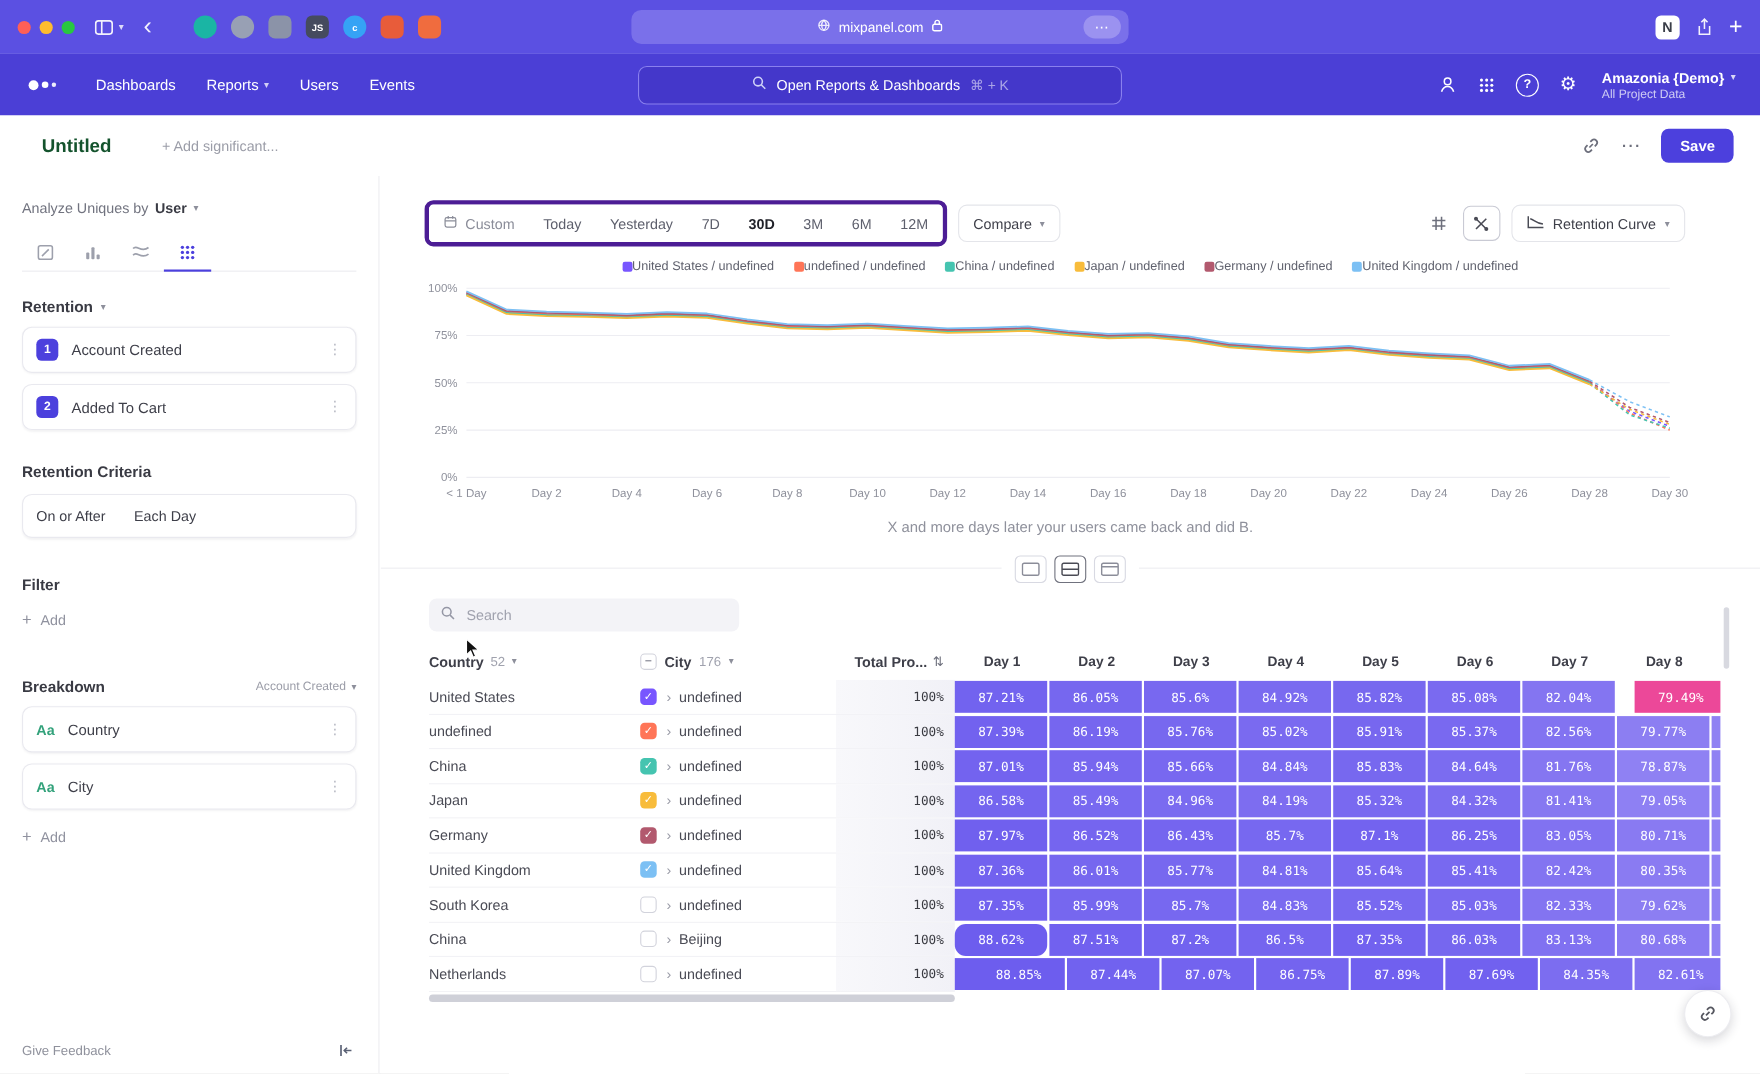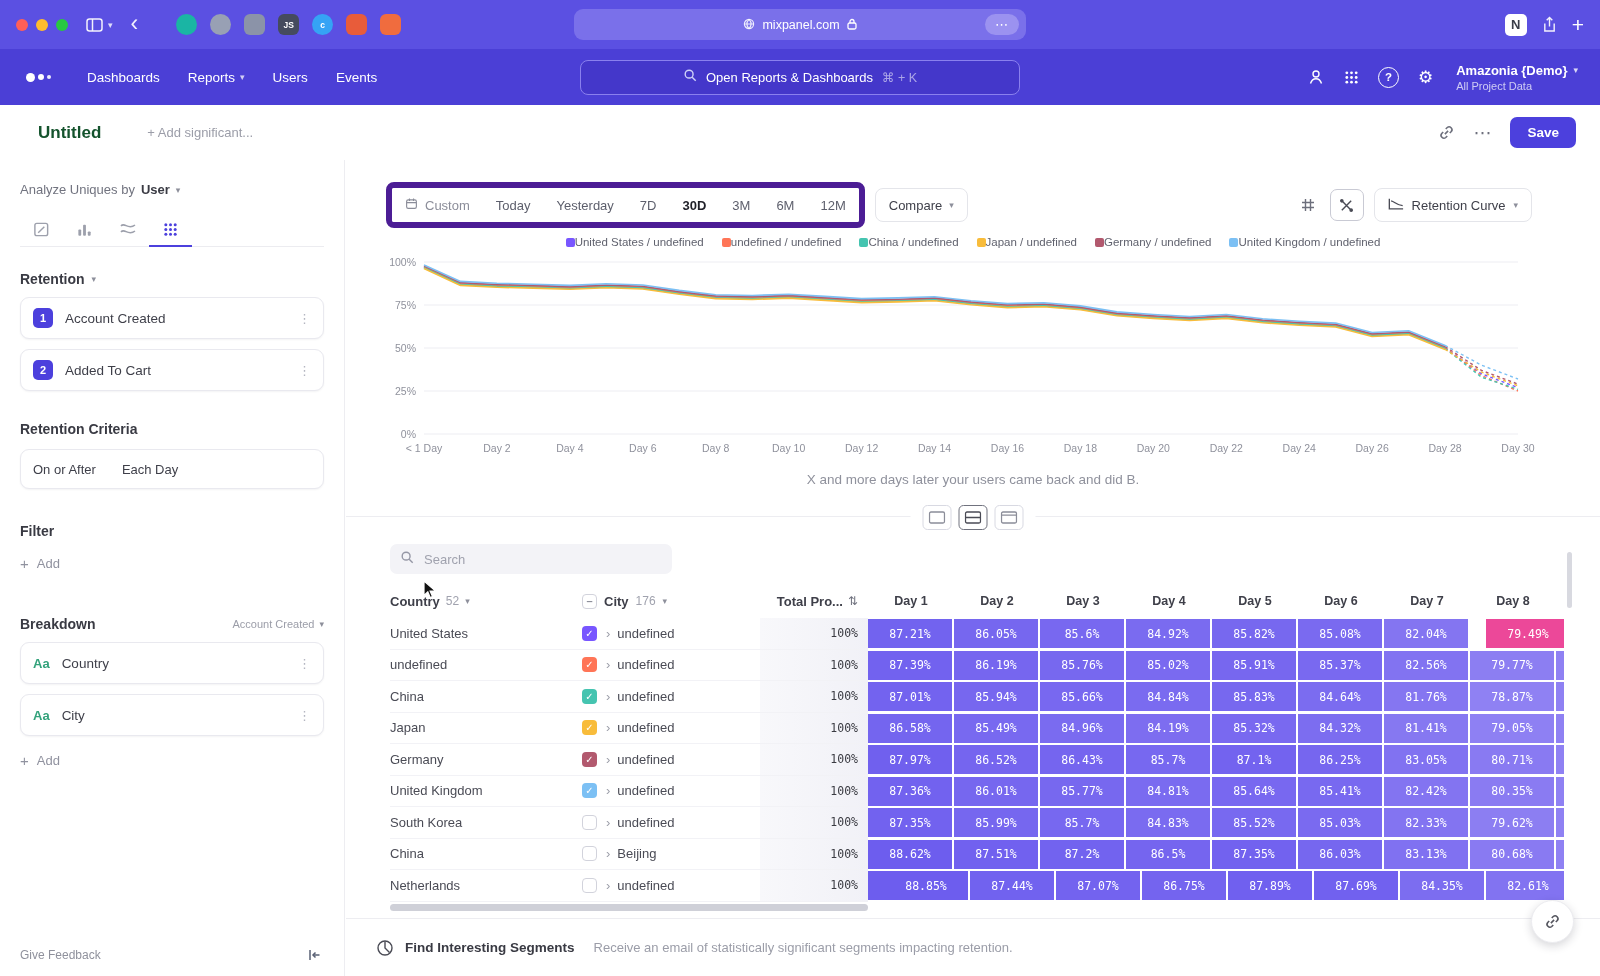--- a/index.html
+++ b/index.html
@@ -76,21 +76,21 @@
   .bd-row .sec-title{flex:1}
   .bd-ctx{display:flex;align-items:center;gap:5px;font-size:11px;color:#9b9da8}
   .bd-type{color:#33a27b;font-weight:700;font-size:13px;margin-right:12px;flex:none}
   .sb-footer{position:absolute;left:20px;right:22px;bottom:14px;display:flex;align-items:center;justify-content:space-between}
   .sb-feedback{font-size:12px;color:#8f919c}
   .collapse-ic{display:inline-flex;color:#596074}
 
   
   .main{position:absolute;top:160px;left:346px;right:0;bottom:0;overflow:hidden;background:#fff}
   .toolbar{position:absolute;top:22px;left:40px;right:68px;display:flex;align-items:center}
-  .range-group{display:flex;align-items:center;border:6px solid #4c1d95;border-radius:8px;height:34px;background:#fff;overflow:hidden}
+  .range-group{display:flex;align-items:center;border:4px solid #4c1d95;border-radius:8px;height:34px;background:#fff;overflow:hidden}
   .range-btn{border:none;background:#fff;height:100%;padding:0 13px;font-size:13px;color:#5d5f6c;font-family:inherit;display:inline-flex;align-items:center;gap:7px}
   .range-btn:first-child{color:#8b8d99}
   .range-btn.active{font-weight:700;color:#1f2028}
   .compare-btn{margin-left:10px;border:1px solid #e4e5ea;background:#fff;border-radius:8px;height:34px;padding:0 13px;font-size:13px;color:#3e3f49;font-family:inherit;display:inline-flex;align-items:center;gap:7px}
   .tb-right{margin-left:auto;display:flex;align-items:center;gap:10px}
   .icon-plain{display:inline-flex;padding:4px;color:#6d6f7c}
   .icon-boxed{display:inline-flex;align-items:center;justify-content:center;width:32px;height:30px;border:1px solid #c9cad4;border-radius:7px;color:#4a4b55}
   .charttype-btn{border:1px solid #e4e5ea;background:#fff;border-radius:8px;height:34px;padding:0 13px;font-size:13px;color:#3e3f49;font-family:inherit;display:inline-flex;align-items:center;gap:8px}
   .legend{position:absolute;top:76px;left:0;right:0;display:flex;justify-content:center;gap:18px}
   .legend-item{display:flex;align-items:center;gap:0}
@@ -713,21 +713,21 @@
           <div class="left-group">
             <div class="cell-country">China</div>
             <div class="cell-city">
               <span class="cb"></span>
               <span class="rchev">›</span>
               <span class="city-label">Beijing</span>
             </div>
             <div class="cell-total">100%</div>
           </div>
           <div class="cell-days">
-            <div class="dcell" style="background: rgb(109, 93, 238);">88.62%</div>
+            <div class="dcell" style="background: rgb(109, 93, 238); border-radius: 10px;">88.62%</div>
             <div class="dcell" style="background: rgb(113, 97, 239);">87.51%</div>
             <div class="dcell" style="background: rgb(114, 99, 239);">87.2%</div>
             <div class="dcell" style="background: rgb(117, 101, 239);">86.5%</div>
             <div class="dcell" style="background: rgb(114, 98, 239);">87.35%</div>
             <div class="dcell" style="background: rgb(118, 103, 239);">86.03%</div>
             <div class="dcell" style="background: rgb(128, 113, 241);">83.13%</div>
             <div class="dcell" style="background: rgb(137, 122, 242);">80.68%</div>
             <div class="dcell extra" style="background: rgb(143, 129, 243);"></div>
           </div>
         </div>
@@ -751,30 +751,20 @@
             <div class="dcell" style="background: rgb(124, 109, 240);">84.35%</div>
             <div class="dcell" style="background: rgb(130, 115, 241);">82.61%</div>
             <div class="dcell extra" style="background: rgb(143, 129, 243);"></div>
           </div>
         </div>
       </div>
 
     <div class="hscroll"></div>
     <div class="vscroll"></div>
 
-    <div class="footerbar">
-      <span class="fb-ic">
-          <svg width="18" height="18" viewBox="0 0 18 18" fill="none" stroke="currentColor" stroke-width="1.4">
-            <circle cx="9" cy="9" r="7"></circle>
-            <path d="M9 2.5V9l4.5 4.5"></path>
-          </svg>
-        </span>
-      <span class="fb-title">Find Interesting Segments</span>
-      <span class="fb-desc">Receive an email of statistically significant segments impacting retention.</span>
-    </div>
 
     <div class="fab">
         <svg width="17" height="17" viewBox="0 0 16 16" fill="none" stroke="currentColor" stroke-width="1.5">
           <path d="M6.5 9.5l3-3"></path>
           <path d="M7.3 4.7l1.4-1.4a2.7 2.7 0 0 1 3.8 3.8L11.1 8.5"></path>
           <path d="M8.7 11.3l-1.4 1.4a2.7 2.7 0 0 1-3.8-3.8L4.9 7.5"></path>
         </svg>
       </div>
   </main>
 

